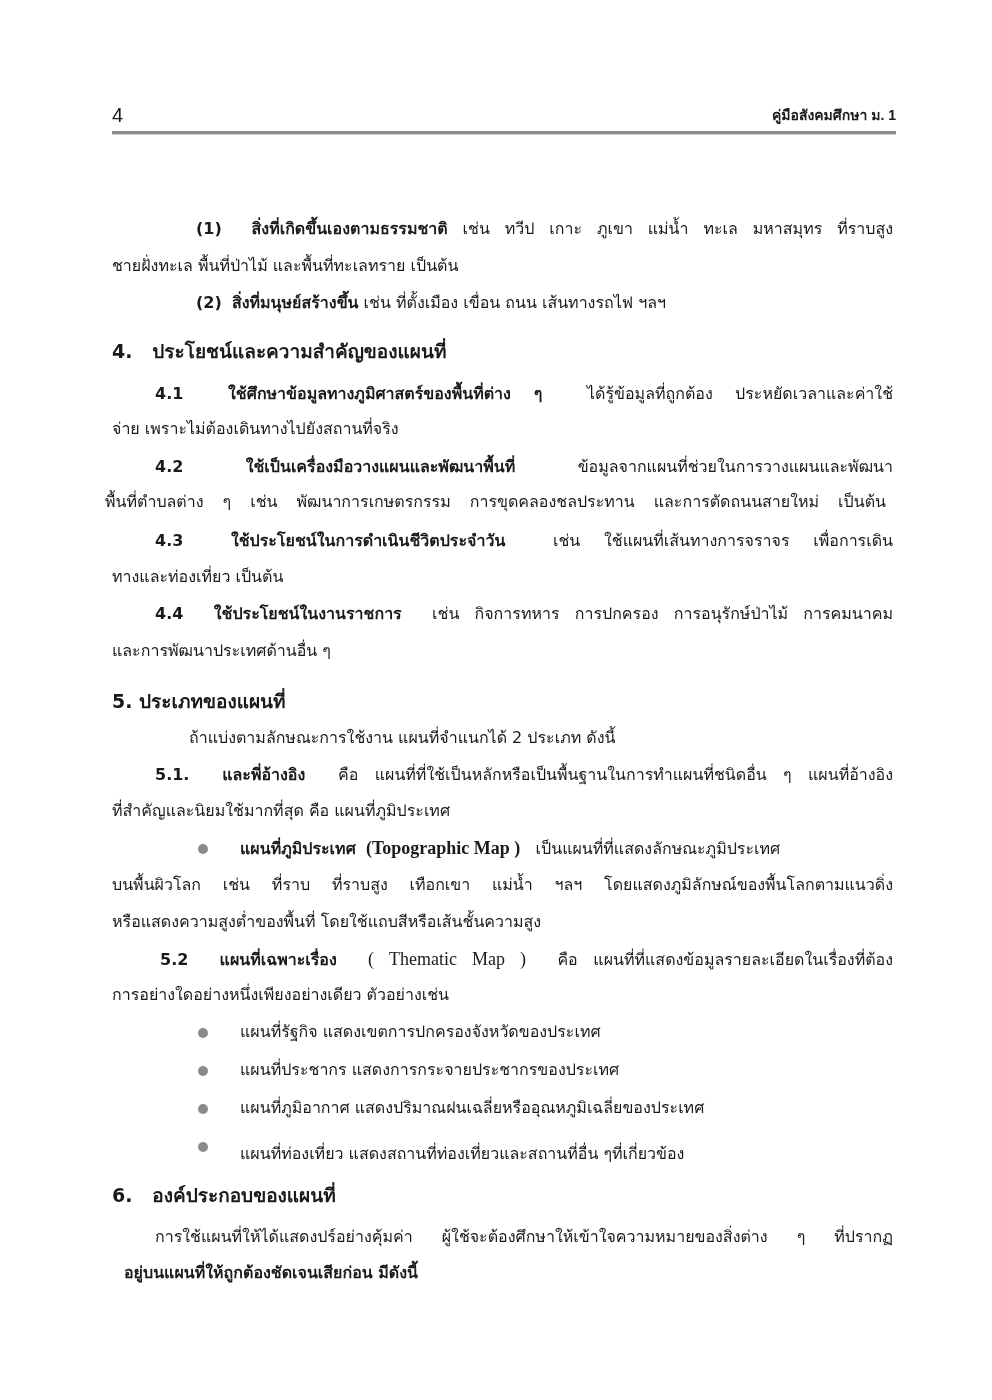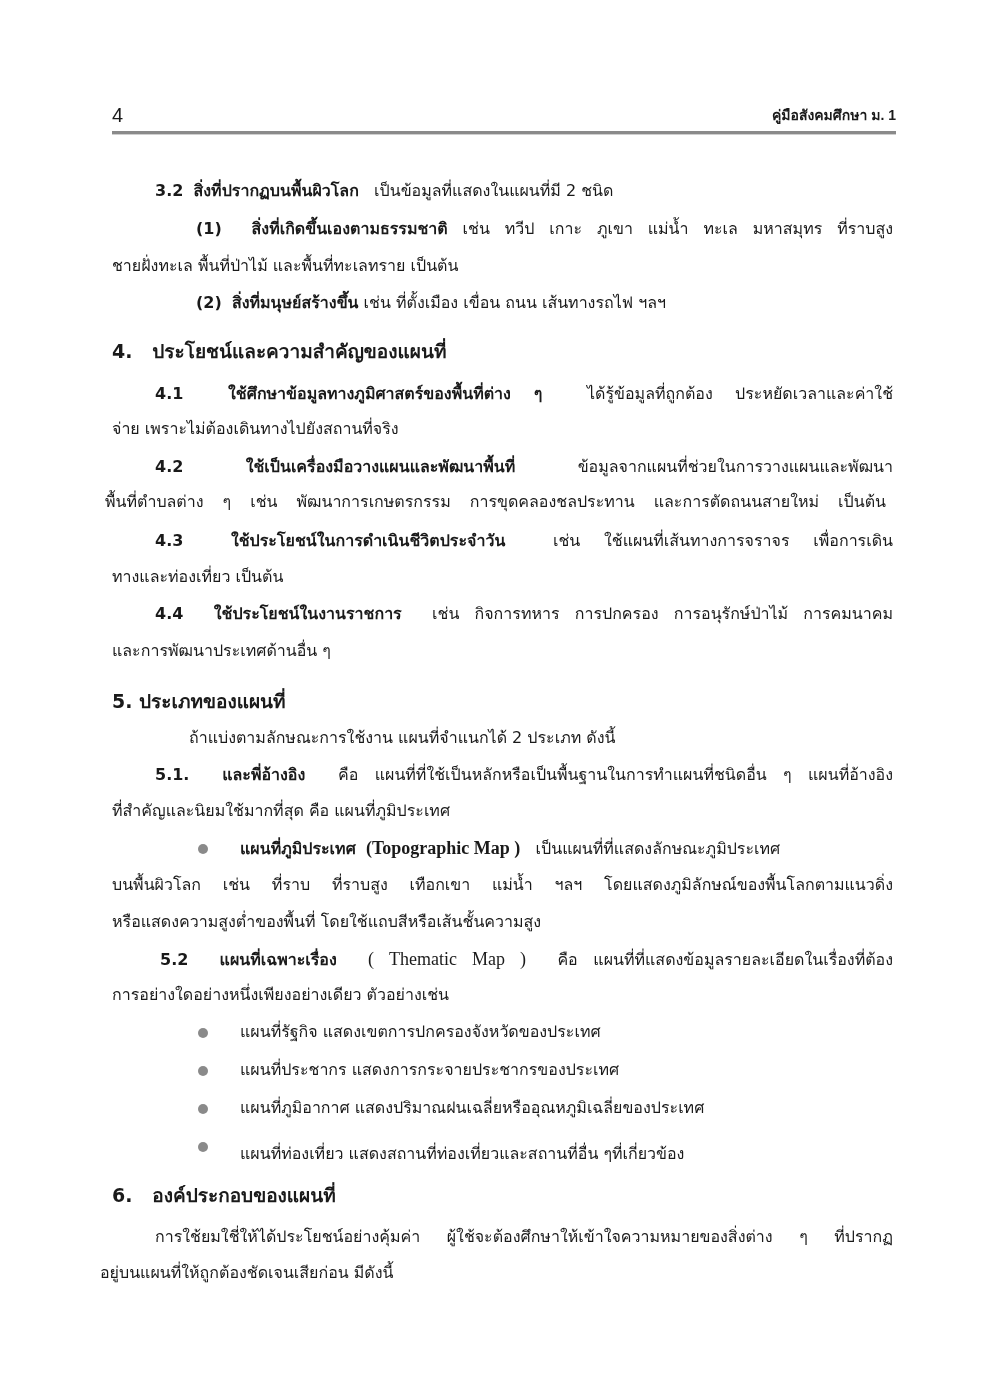--- a/index.html
+++ b/index.html
@@ -21,25 +21,20 @@
 <body>
 
 <div class="page">
 
   <div class="hdr">
     <span class="pnum">4</span>
     <span class="title">คู่มือสังคมศึกษา ม. 1</span>
   </div>
   <div class="hdr-rule"></div>
 
-  <div class="ln" style="left:155px; top:180px;">
-    <span class="b">3.2</span>&nbsp;
-    <span class="b">สิ่งที่ปรากฏบนพื้นผิวโลก</span>&nbsp;&nbsp;
-    <span>เป็นข้อมูลที่แสดงในแผนที่มี  2  ชนิด</span>
-  </div>
   <div class="ln just" style="left:196px; width:697px; top:218px;">
     <span class="b">(1)</span>&nbsp;
     <span class="b">สิ่งที่เกิดขึ้นเองตามธรรมชาติ</span>
     <span>เช่น  ทวีป เกาะ  ภูเขา แม่น้ำ ทะเล มหาสมุทร ที่ราบสูง</span>
   </div>
   <div class="ln" style="left:112px; top:255px;">ชายฝั่งทะเล   พื้นที่ป่าไม้   และพื้นที่ทะเลทราย   เป็นต้น</div>
   <div class="ln" style="left:196px; top:292px;">
     <span class="b">(2)</span>&nbsp;
     <span class="b">สิ่งที่มนุษย์สร้างขึ้น</span>
     <span>เช่น  ที่ตั้งเมือง  เขื่อน   ถนน   เส้นทางรถไฟ  ฯลฯ</span>
@@ -111,16 +106,16 @@
   <div class="ln" style="left:240px; top:1059px;">แผนที่ประชากร   แสดงการกระจายประชากรของประเทศ</div>
   <div class="bullet" style="left:198px; top:1104px;"></div>
   <div class="ln" style="left:240px; top:1097px;">แผนที่ภูมิอากาศ    แสดงปริมาณฝนเฉลี่ยหรืออุณหภูมิเฉลี่ยของประเทศ</div>
   <div class="bullet" style="left:198px; top:1142px;"></div>
   <div class="ln" style="left:240px; top:1135px;margin-top:8px;">แผนที่ท่องเที่ยว   แสดงสถานที่ท่องเที่ยวและสถานที่อื่น ๆที่เกี่ยวข้อง</div>
 
   <div class="ln h" style="left:112px; top:1184px;">
     <span>6.</span>&nbsp;&nbsp;
     <span>องค์ประกอบของแผนที่</span>
   </div>
-  <div class="ln just" style="left:155px; width:738px; top:1226px;">การใช้ยมใชี่ให้ได้ประโยชน์อย่างคุ้มค่า   ผู้ใช้จะต้องศึกษาให้เข้าใจความหมายของสิ่งต่าง  ๆ  ที่ปรากฏ</div>
-  <div class="ln" style="left:100px; top:1262px;">อยู่บนแผนที่ให้ถูกต้องชัดเจนเสียก่อน  มีดังนี้</div>
+  <div class="ln just" style="left:155px; width:738px; top:1226px;">การใช้แผนที่ให้ได้แสดงปร์อย่างคุ้มค่า   ผู้ใช้จะต้องศึกษาให้เข้าใจความหมายของสิ่งต่าง  ๆ  ที่ปรากฏ</div>
+  <div class="ln" style="left:124px; top:1262px;font-weight:bold;">อยู่บนแผนที่ให้ถูกต้องชัดเจนเสียก่อน  มีดังนี้</div>
 
 </div>
 
 </body></html>

